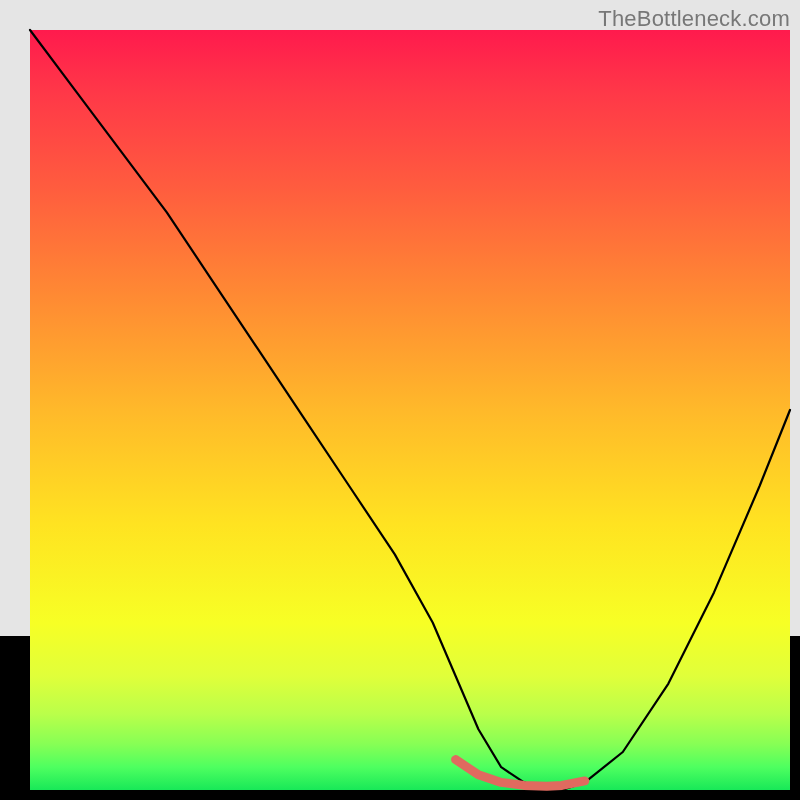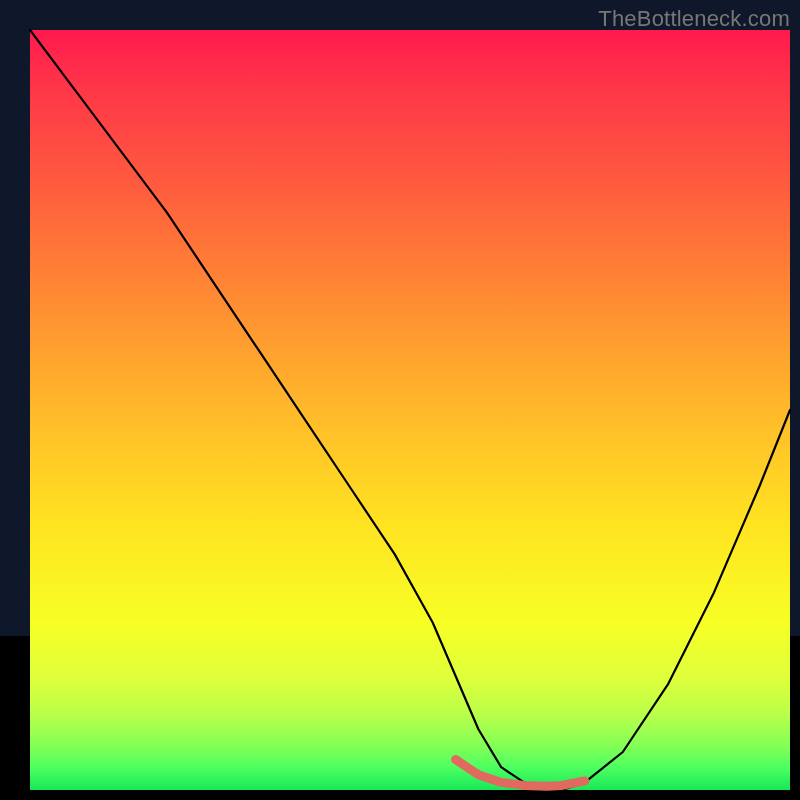--- a/index.html
+++ b/index.html
@@ -10,21 +10,21 @@
     background: #000;
     overflow: hidden;
     font-family: Arial, Helvetica, sans-serif;
   }
   .frame {
     position: absolute;
     left: 0;
     top: 0;
     width: 800px;
     height: 636px;
-    background: #0f172a;
+    background: #e5e5e5;
   }
   .plot {
     position: absolute;
     left: 30px;
     top: 30px;
     width: 760px;
     height: 760px;
     
     background: linear-gradient(
       to bottom,

